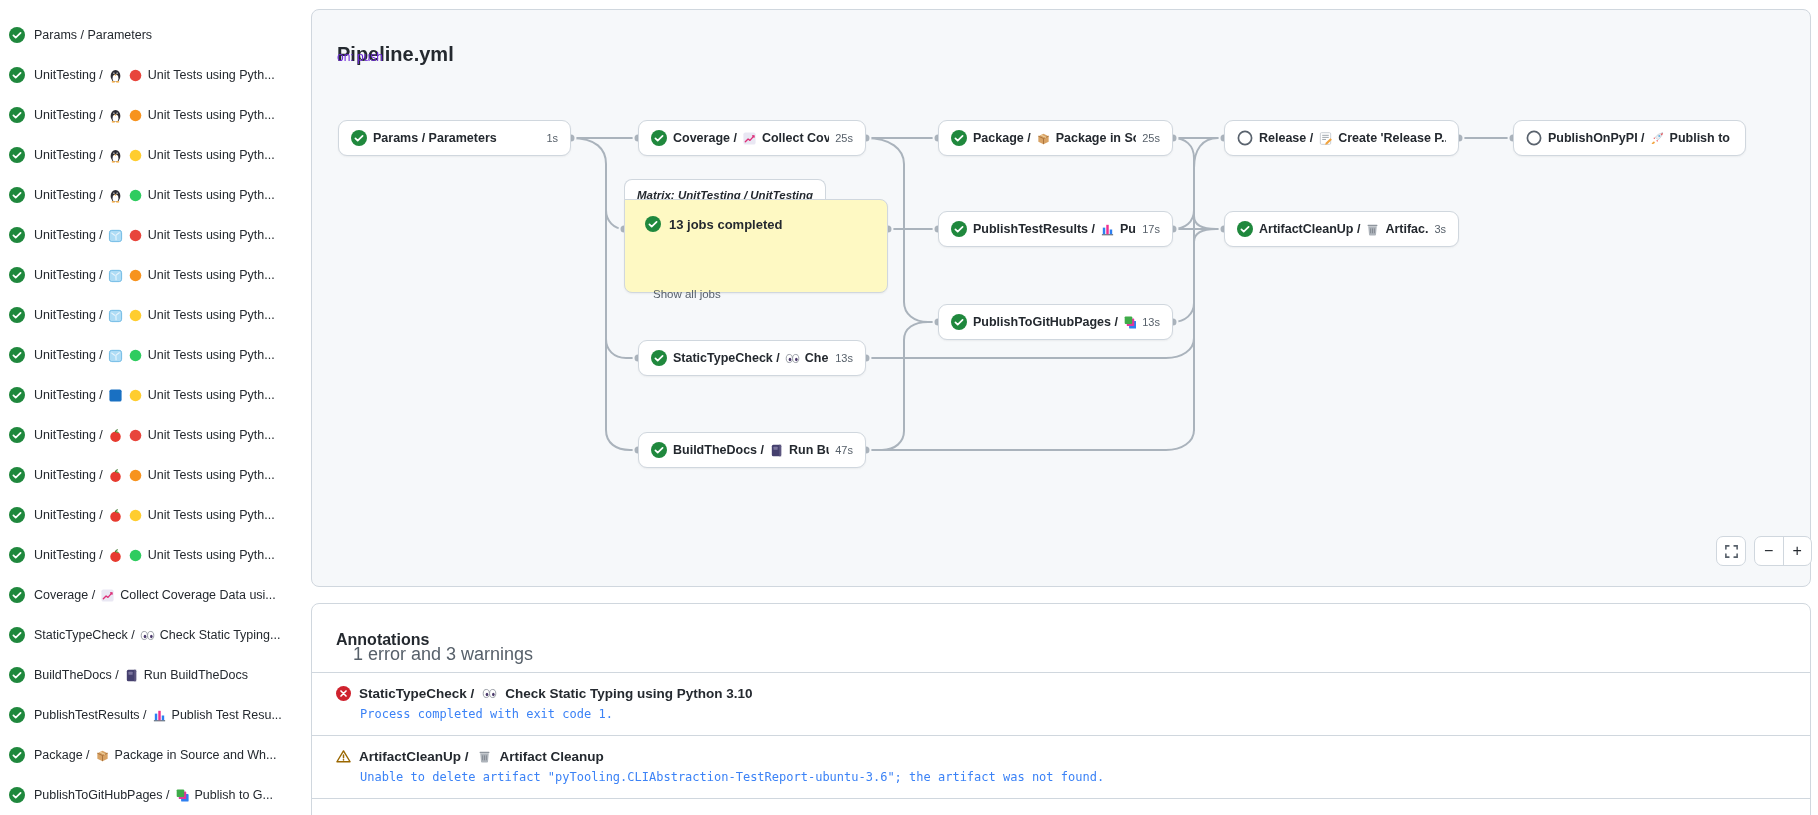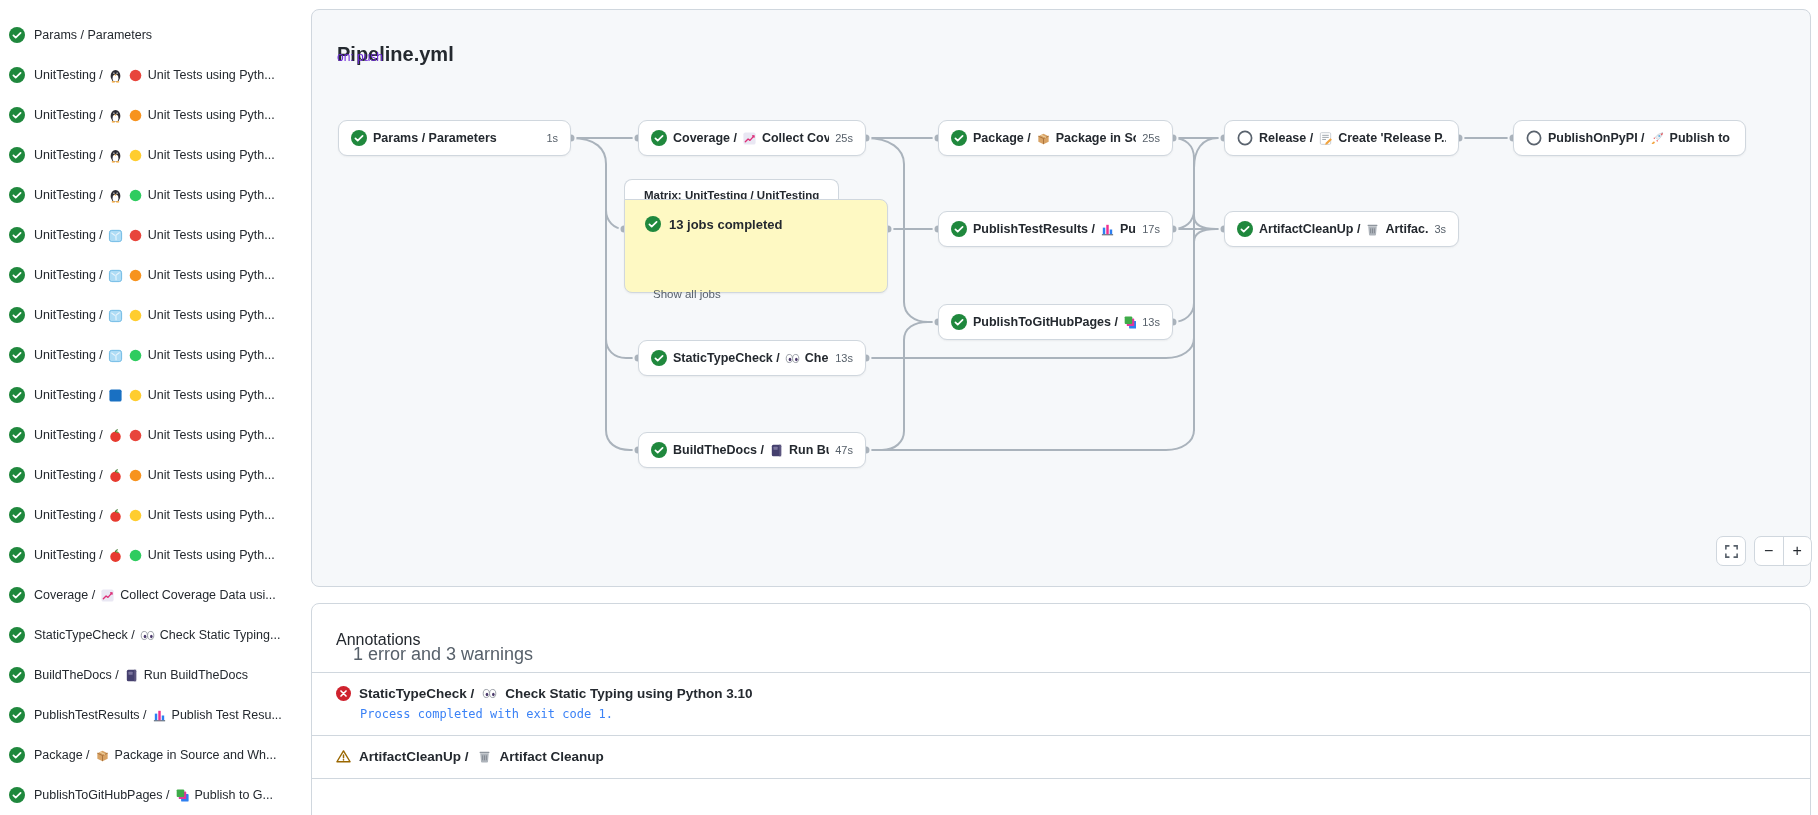--- a/index.html
+++ b/index.html
@@ -33,41 +33,41 @@
     display:flex;align-items:center;gap:6px;padding:0 12px;cursor:pointer;
   }
   .node-text{display:flex;align-items:center;gap:5px;min-width:0;overflow:hidden;white-space:nowrap;font-weight:700;font-size:12.5px;color:#24292f;}
   .node-text span{flex:0 0 auto;}
   .node-text .trunc{flex:0 1 auto;overflow:hidden;min-width:0;}
   .node-dur{margin-left:auto;flex:0 0 auto;font-size:11px;color:#57606a;}
   
   .matrix-tab{
     position:absolute;left:312px;top:169px;height:31px;box-sizing:border-box;
     background:#fff;border:1px solid #d0d7de;border-bottom:none;border-radius:8px 8px 0 0;
-    display:flex;align-items:center;padding:0 19px;font-size:11.5px;font-weight:700;color:#24292f;
+    display:flex;align-items:center;padding:0 12px;font-size:11.5px;font-weight:700;color:#24292f;font-style:italic;
   }
   .matrix-body{
     position:absolute;left:312px;top:189px;width:264px;height:94px;box-sizing:border-box;
     background:#fef9c3;border:1px solid #d0d7de;border-radius:0 8px 8px 8px;
     box-shadow:0 1px 2px rgba(27,31,36,.06);
   }
   .matrix-summary{position:absolute;left:20px;top:16px;display:flex;align-items:center;gap:8px;font-size:13px;font-weight:700;color:#24292f;}
   .matrix-link{position:absolute;left:28px;top:44px;font-size:11.5px;color:#57606a;cursor:pointer;margin-top:44px;}
   
   .ctl{position:absolute;background:#fff;border:1px solid #d0d7de;border-radius:7px;box-sizing:border-box;display:flex;align-items:center;justify-content:center;cursor:pointer;color:#57606a;}
   .ctl-full{left:1404px;top:526px;width:30px;height:30px;}
   .ctl-zoom{left:1442px;top:526px;width:58px;height:30px;padding:0;}
   .ctl-zoom .half{flex:1 1 50%;height:100%;display:flex;align-items:center;justify-content:center;font-size:16px;color:#24292f;cursor:pointer;}
   .ctl-zoom .half + .half{border-left:1px solid #d0d7de;}
   
   .ann-card{
     position:absolute;left:311px;top:603px;width:1500px;height:260px;box-sizing:border-box;
     background:#fff;border:1px solid #d0d7de;border-radius:8px;
   }
-  .ann-title{position:absolute;left:24px;top:14px;font-size:16px;font-weight:400;}
+  .ann-title{position:absolute;left:24px;top:14px;font-size:16px;font-weight:700;}
   .ann-summary{position:absolute;left:24px;top:40px;font-size:18px;color:#57606a;margin-left:17px;}
   .ann-rows{position:absolute;left:0;top:68px;width:100%;}
   .ann-row{border-top:1px solid #d0d7de;padding:13px 24px 14px 24px;}
   .ann-row-title{display:flex;align-items:center;gap:8px;font-size:13.5px;font-weight:700;color:#24292f;cursor:pointer;}
   .ann-row-title .emoji{width:15px;height:15px;}
   .ann-row-msg{margin:6px 0 0 24px;font-family:"DejaVu Sans Mono","Liberation Mono",monospace;font-size:12px;color:#3b82f6;white-space:nowrap;overflow:hidden;}
 </style>
 </head>
 <body>
 
@@ -836,16 +836,17 @@
           <span>ArtifactCleanUp /</span>
           <span class="emoji">
             <svg viewBox="0 0 16 16">
               <path d="M3.5 4.8h9l-.8 8.9a1 1 0 0 1-1 .8H5.3a1 1 0 0 1-1-.8z" fill="#aeb4bb"></path>
               <rect x="2.8" y="2.8" width="10.4" height="1.8" rx="0.5" fill="#8f969e"></rect>
               <path d="M6 6.8v5.2M8 6.8v5.2M10 6.8v5.2" stroke="#7c838b" stroke-width="0.9"></path>
             </svg>
           </span>
           <span>Artifact Cleanup</span>
         </div>
+        <div class="ann-row-msg">Unable to delete artifact "pyTooling.CLIAbstraction-TestReport-ubuntu-3.6"; the artifact was not found.</div>
       </div>
       <div class="ann-row" style="height: 20px;"></div>
     </div>
 </section>
 
 </body></html>

